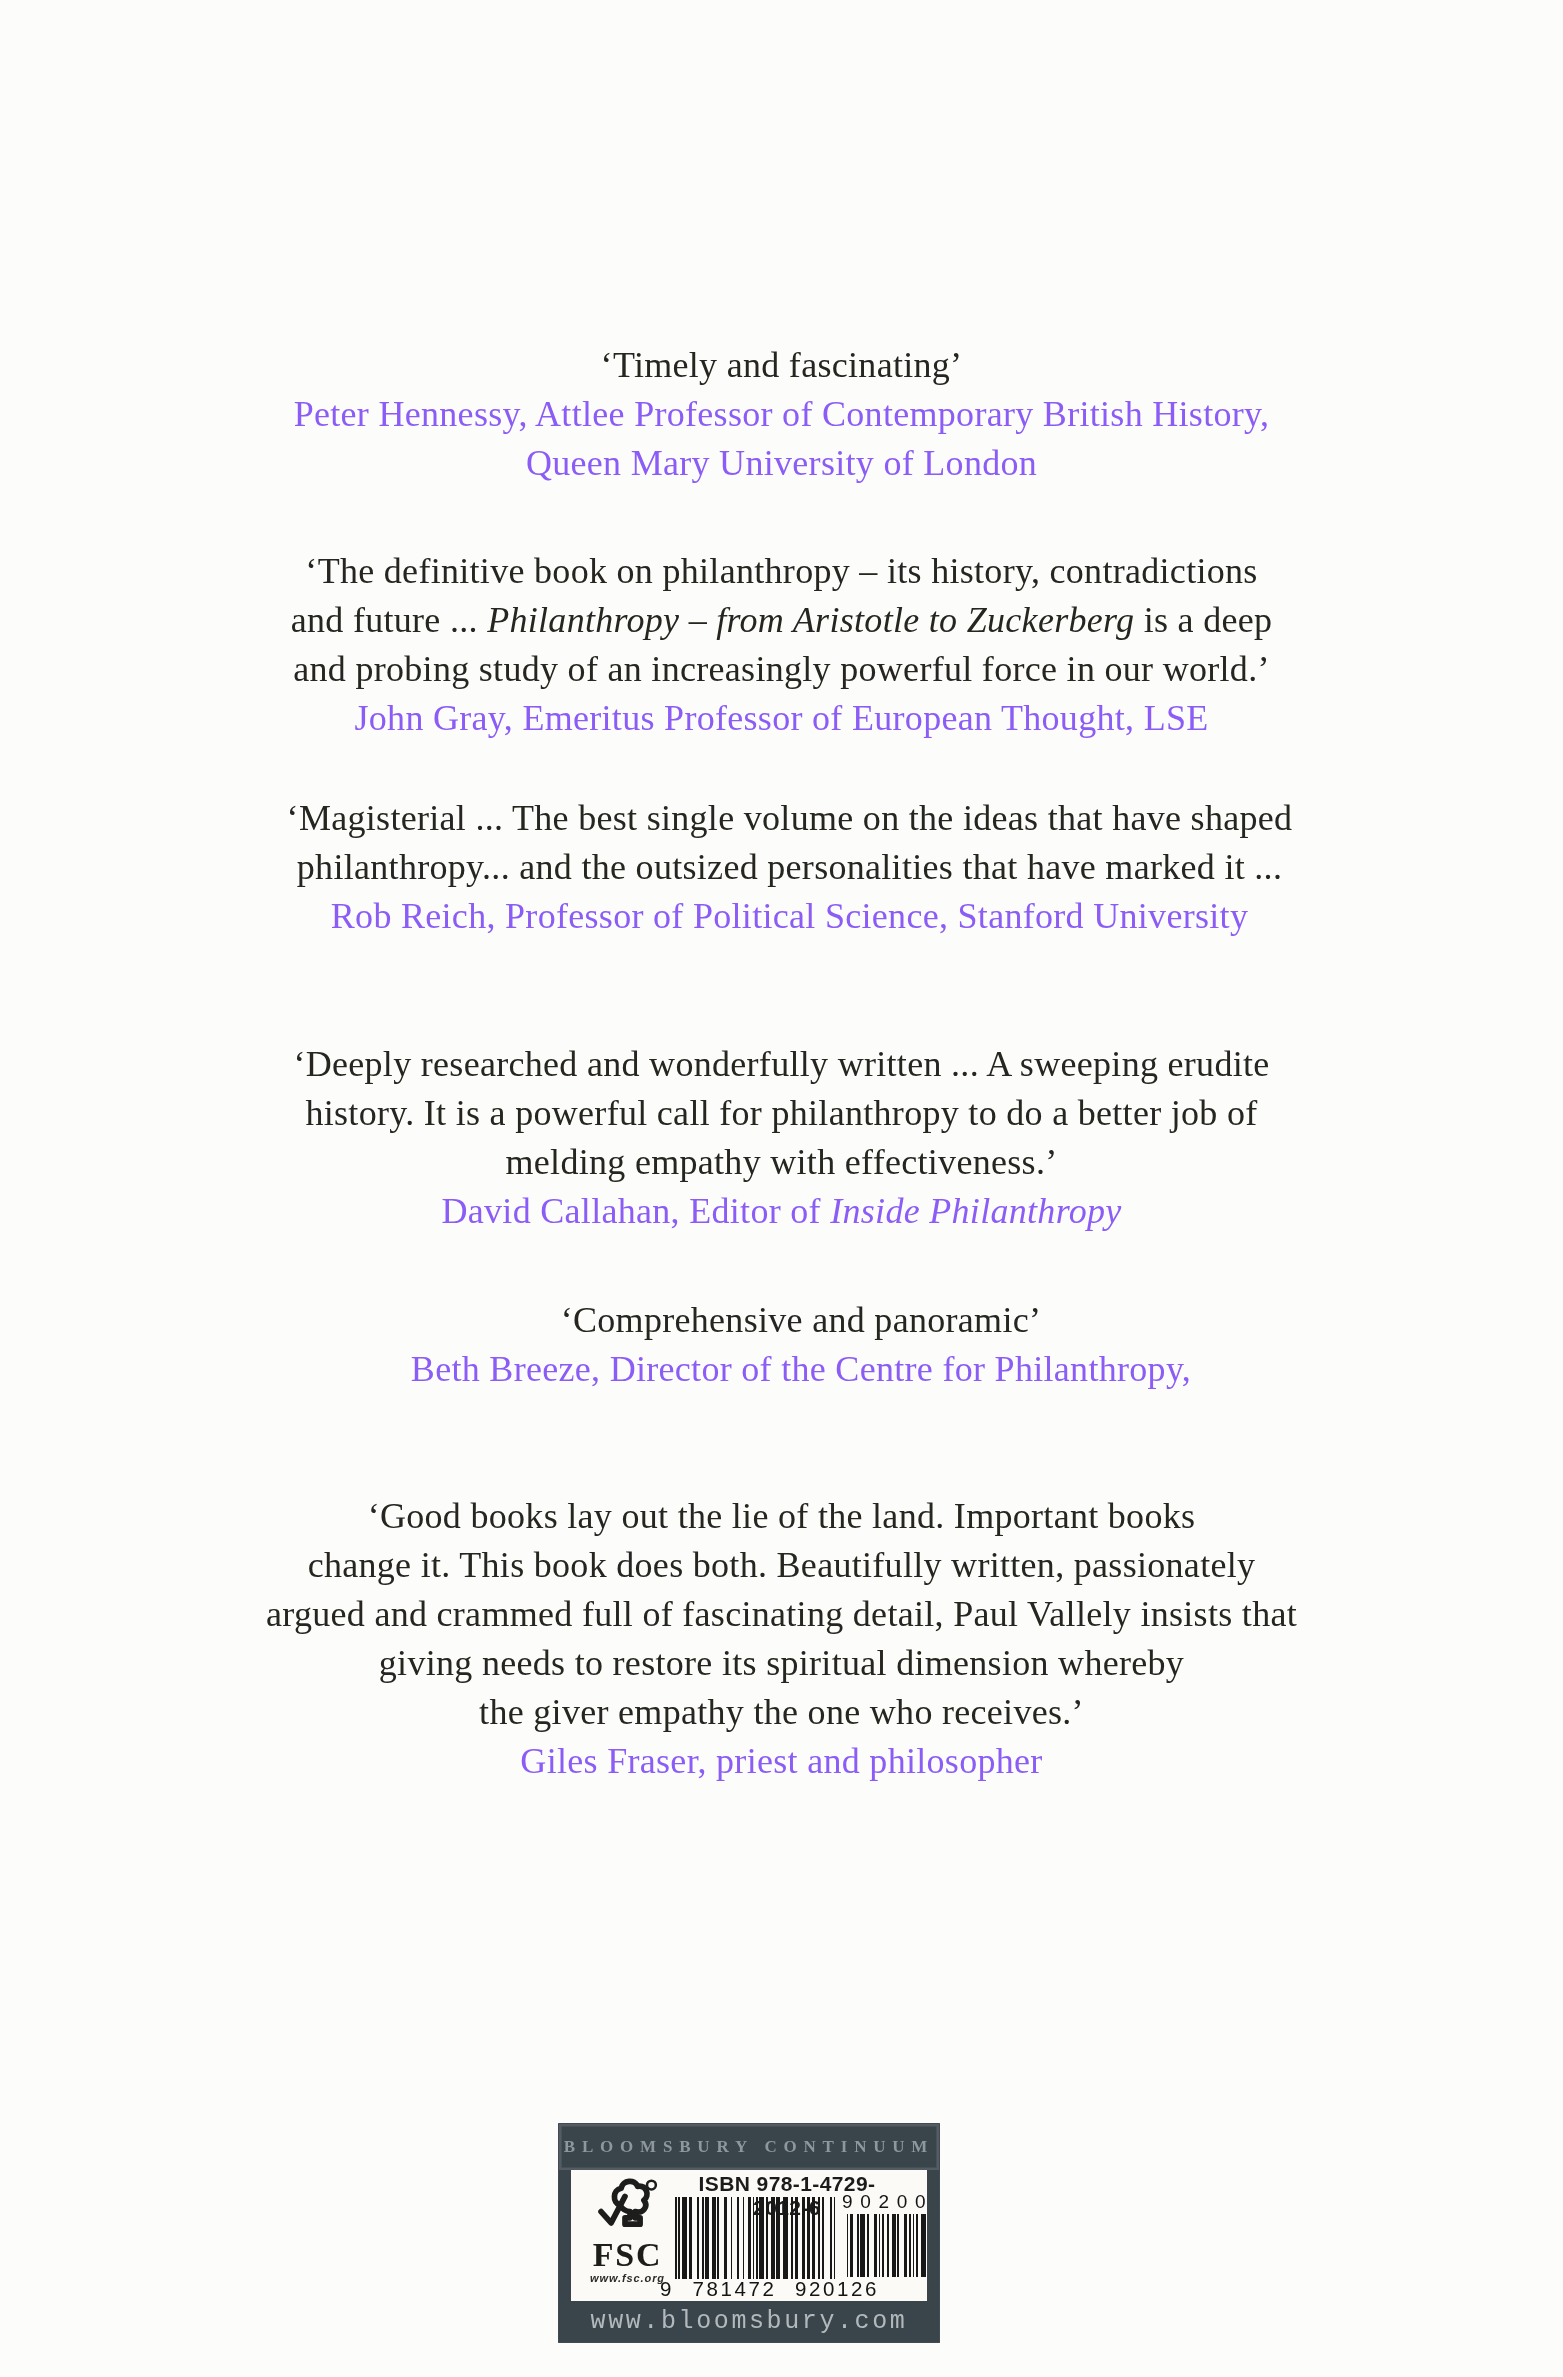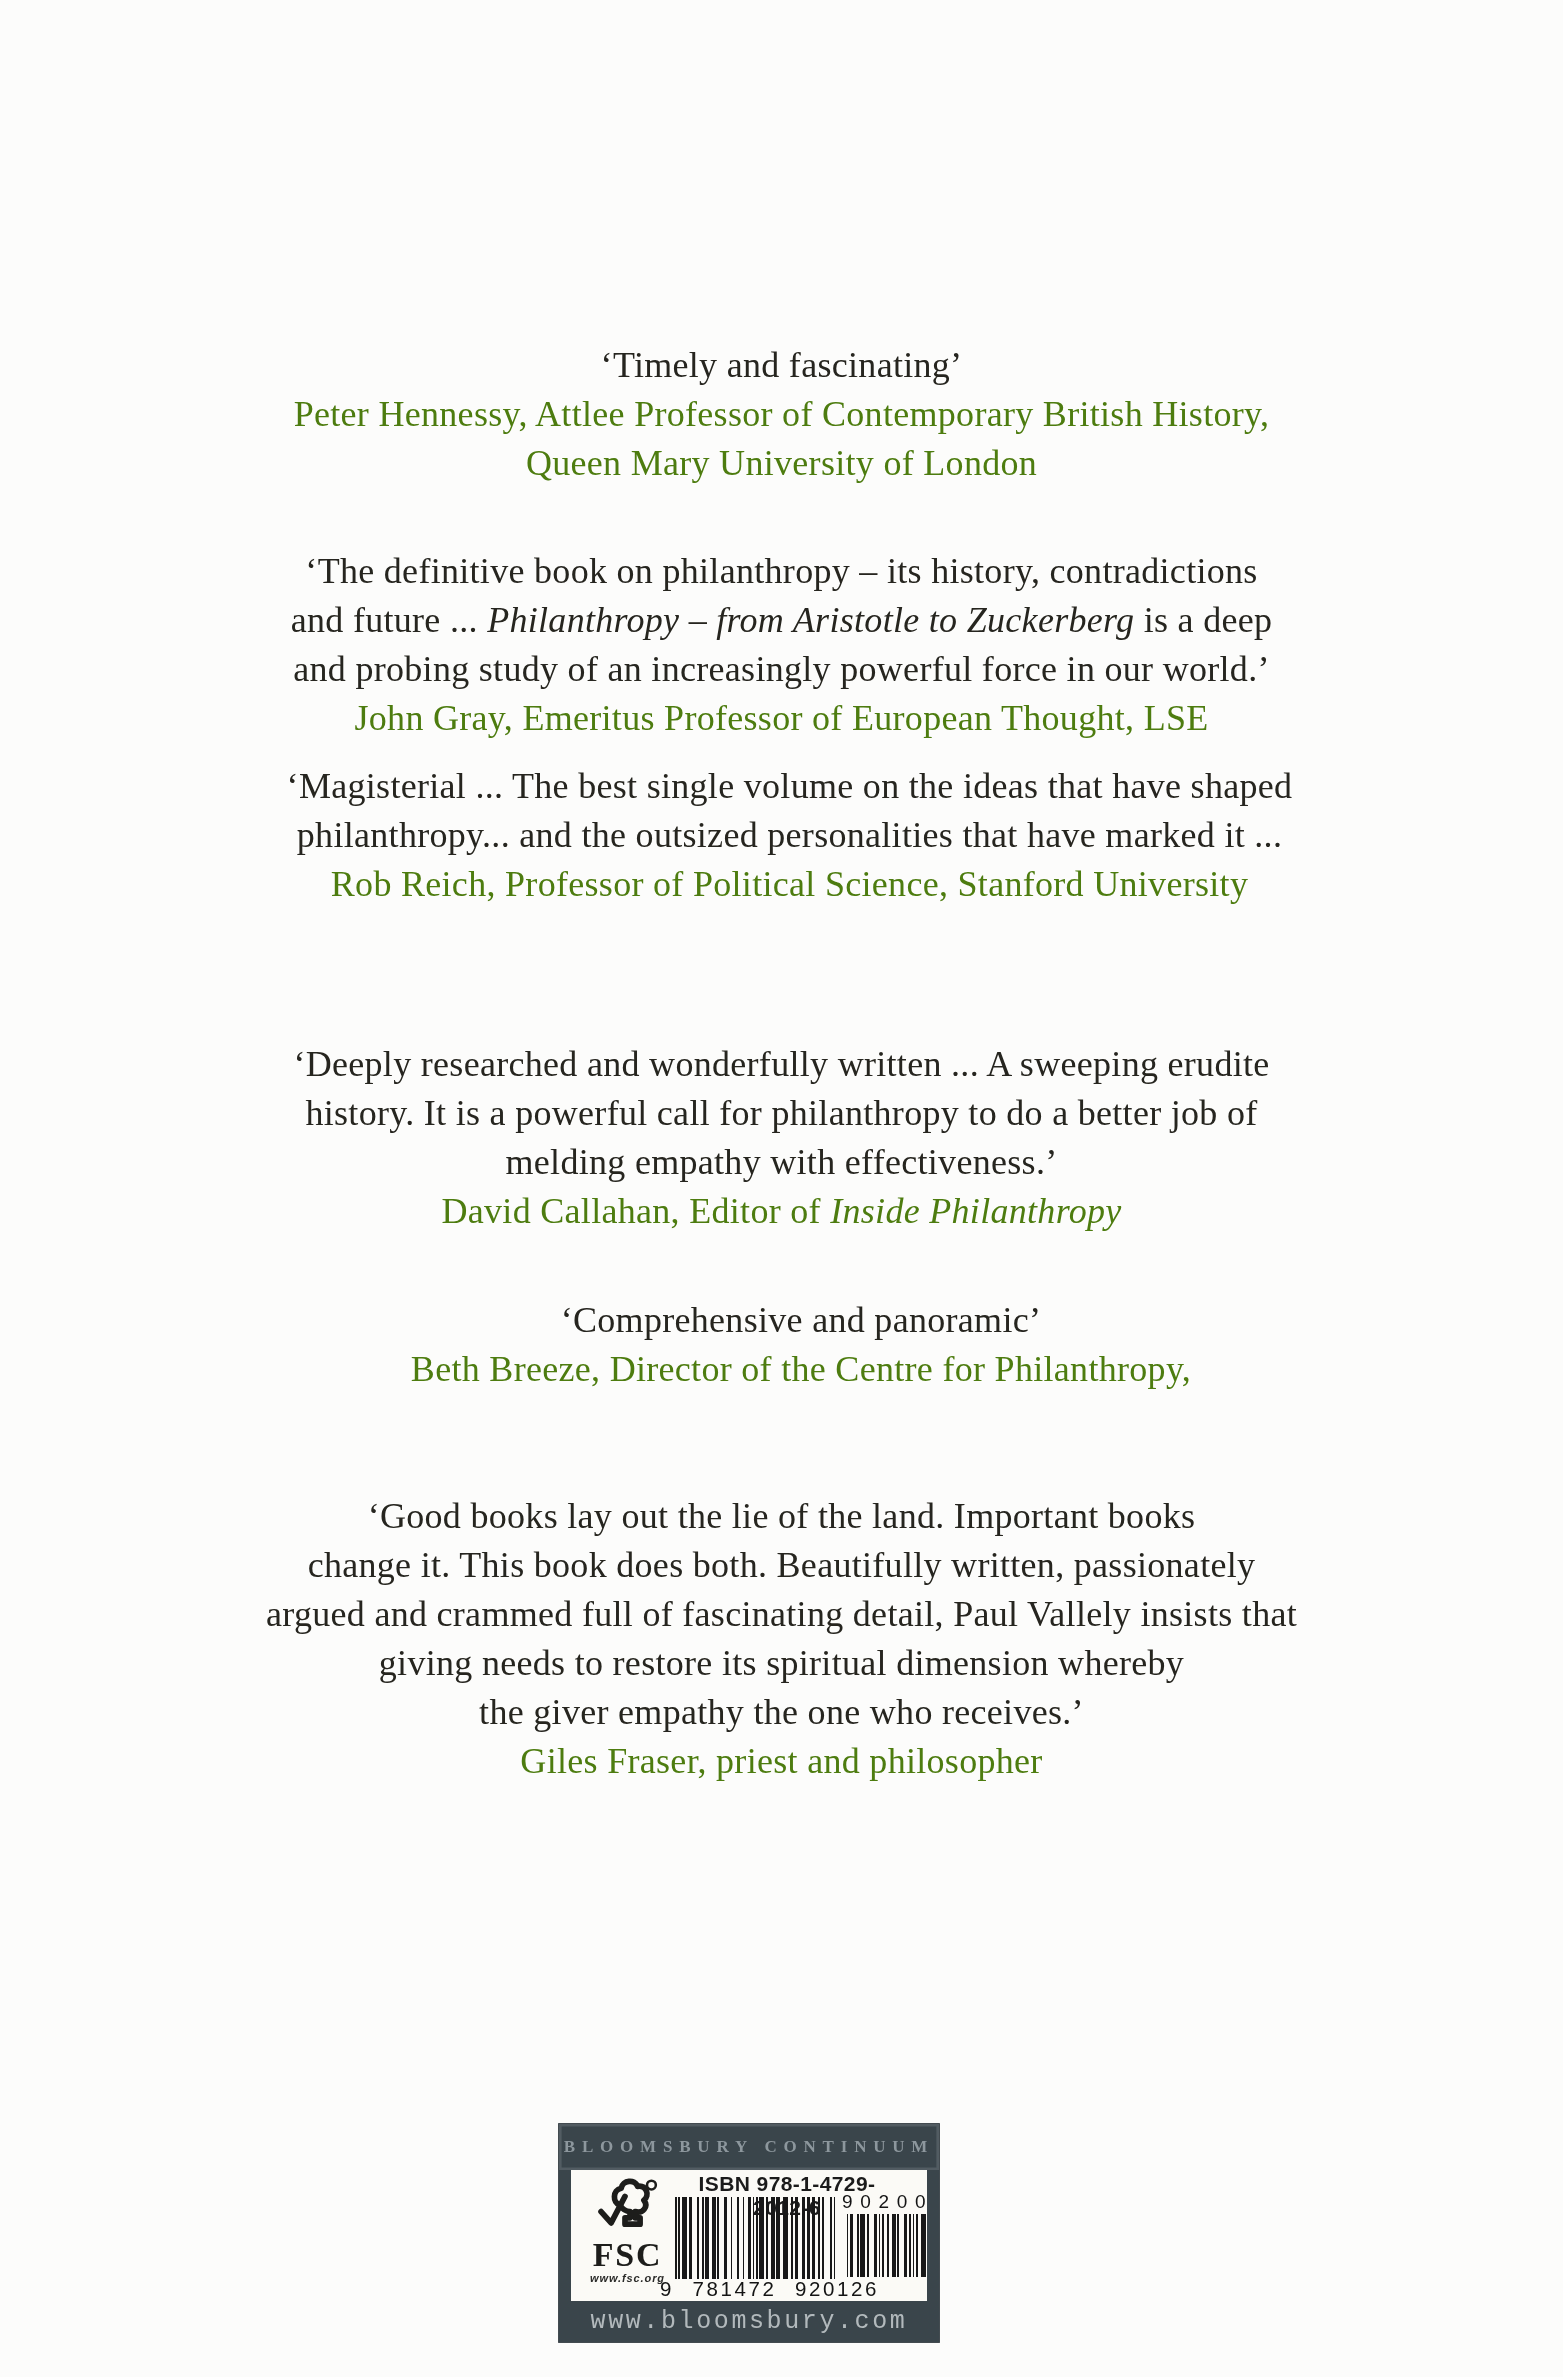--- a/index.html
+++ b/index.html
@@ -11,30 +11,30 @@
     background:#fcfcfb;
     overflow:hidden;
     font-family:"Liberation Serif","DejaVu Serif",serif;
   }
   
   .quote-block{
     position:absolute;left:0;right:0;
     text-align:center;
     white-space:nowrap;
   }
-  .q0{top:341px;} .q1{top:547px;} .q2{top:762px;margin-left:16px;}
+  .q0{top:341px;} .q1{top:547px;} .q2{top:794px;margin-left:16px;}
   .q3{top:1040px;} .q4{top:1296px;margin-left:39px;} .q5{top:1492px;}
   .quote-line{
     font-size:36px;line-height:49px;
     color:#26251f;
     letter-spacing:0.3px;
   }
   .attr-line{
     font-size:36px;line-height:49px;
-    color:#4d7c0f;
+    color:#8b5cf6;
     letter-spacing:0.3px;
   }
   .it{font-style:italic;}
   
   .imprint{
     position:absolute;
     left:559px;top:2124px;
     width:380px;height:218px;
     background:#3a454b;
     display:flex;flex-direction:column;

